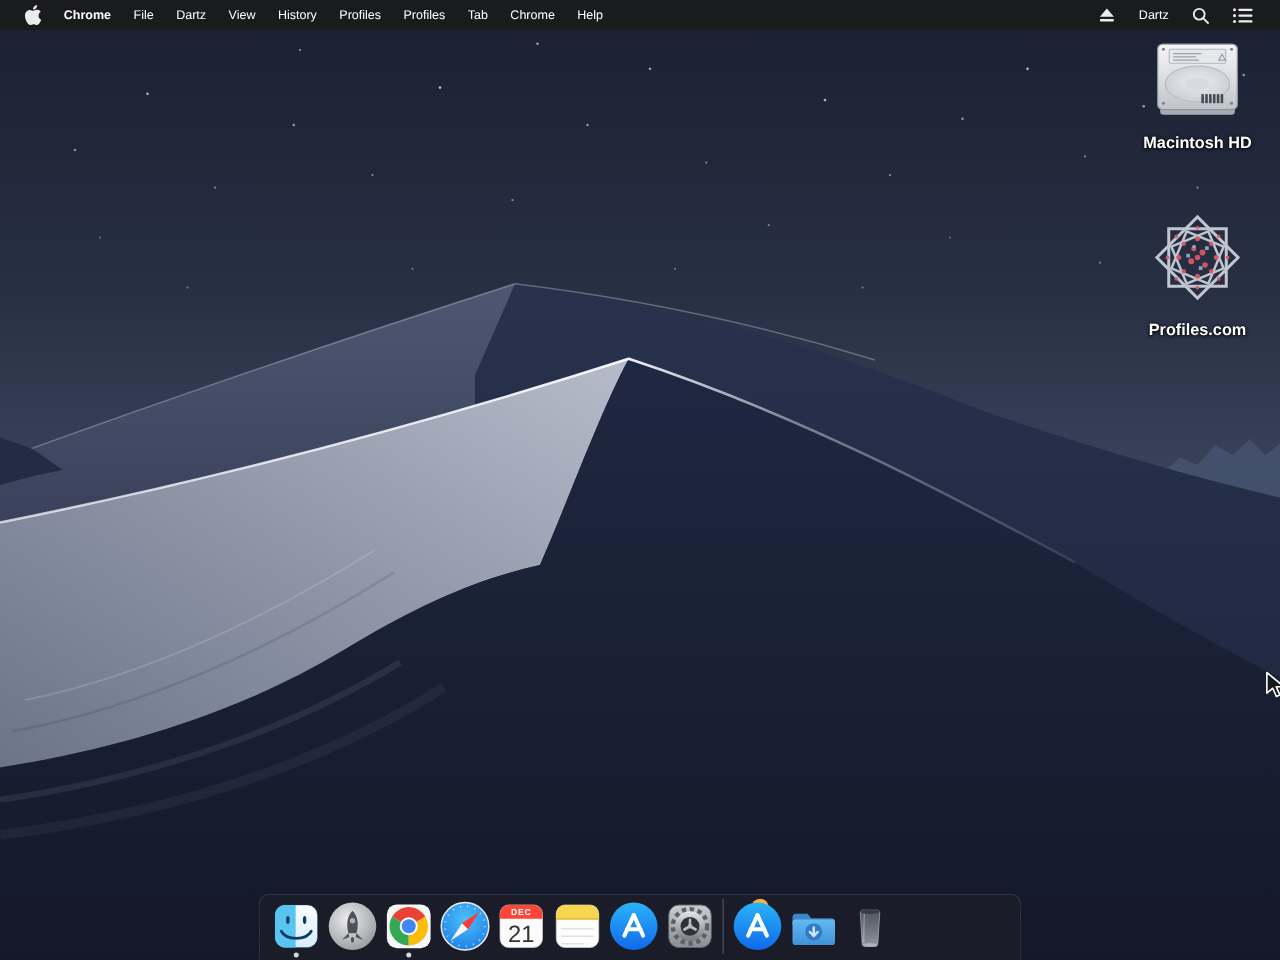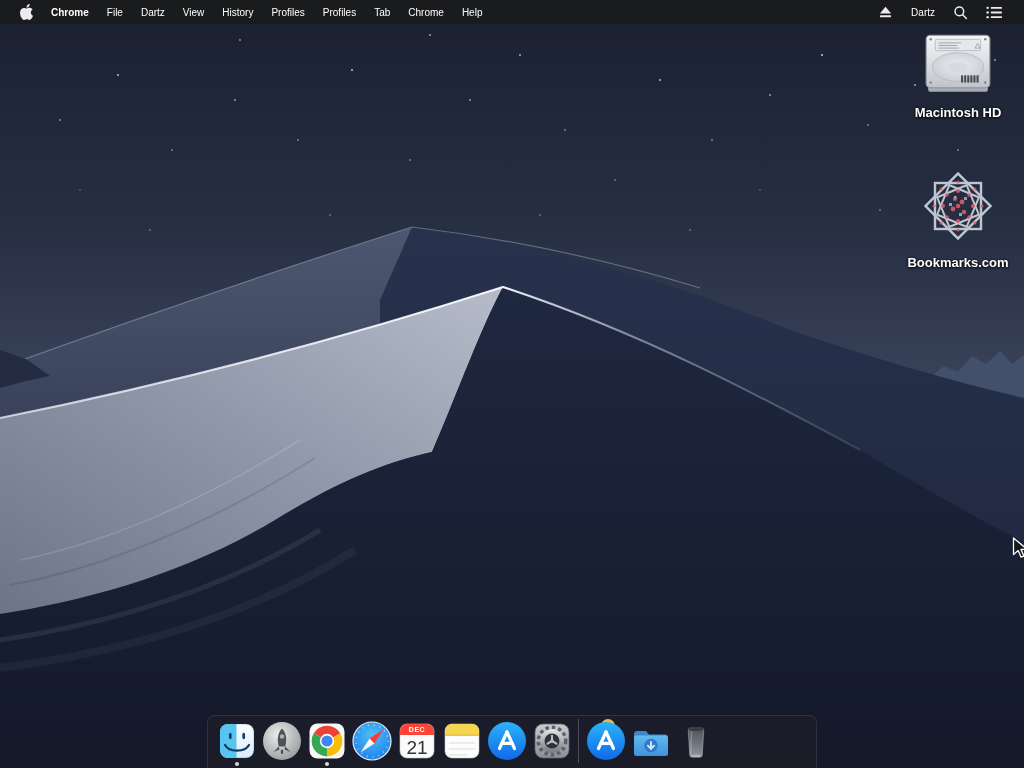--- a/index.html
+++ b/index.html
@@ -286,21 +286,21 @@
           </g>
           <g fill="#9fb6d8" opacity="0.85">
             <rect x="-9" y="-3" width="3" height="3"></rect>
               <rect x="6" y="-9" width="3" height="3"></rect>
             <rect x="1" y="7" width="3" height="3"></rect>
               <rect x="-4" y="-10" width="2.5" height="2.5"></rect>
           </g>
         </g>
       </svg>
     </span>
-    <span class="desk-label">Bookmarks.com</span>
+    <span class="desk-label">Profiles.com</span>
   </div>
 
   <div class="dock">
 
     <div class="dock-item">
       <span>
         <svg width="44" height="44" viewBox="0 0 44 44">
           <defs>
             <linearGradient id="finR" x1="0" y1="0" x2="0" y2="1">
               <stop offset="0" stop-color="#fbfdff"></stop>

